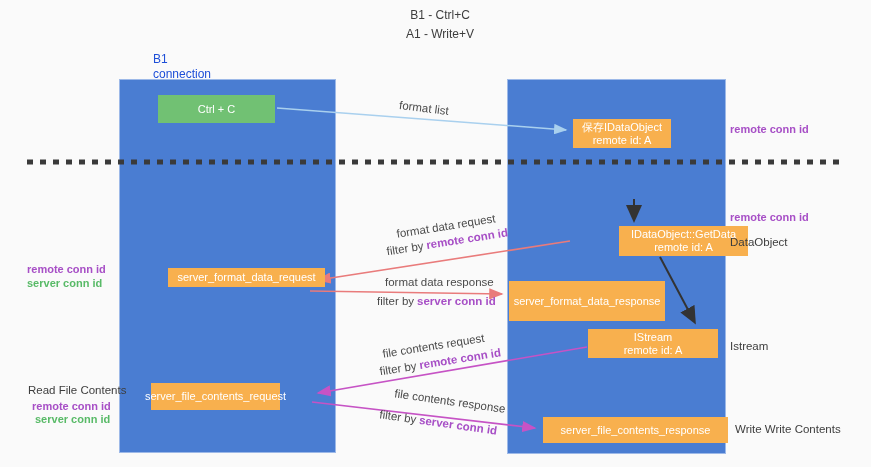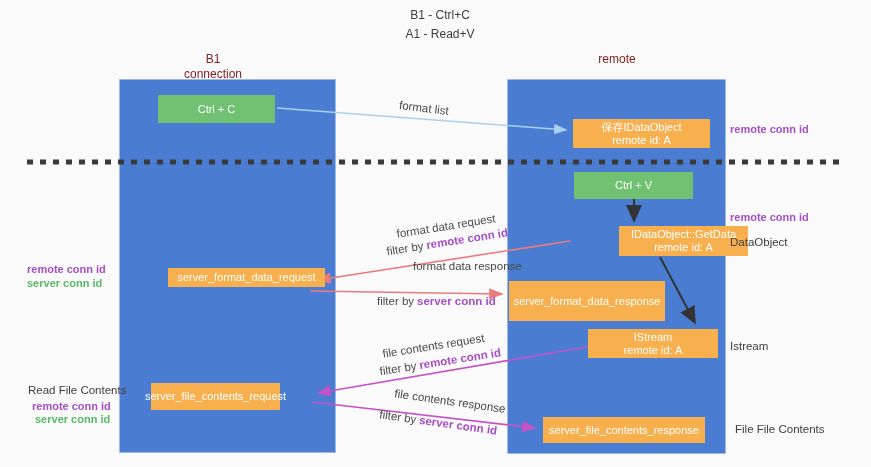--- a/index.html
+++ b/index.html
@@ -4,21 +4,21 @@
 <style>
   html,body{margin:0;padding:0;}
   .canvas{
     position:relative; width:871px; height:467px; background:#fafafa;
     font-family:"Liberation Sans","DejaVu Sans",sans-serif; overflow:hidden;
   }
   .title{
     position:absolute; left:295px; top:6px; width:290px; text-align:center;
     font-size:12px; line-height:19px; color:#3d3d3d;
   }
-  .hdr{position:absolute; text-align:center; font-size:12px; line-height:15px; color:#7f1d1d;}
+  .hdr{position:absolute; font-size:12px; line-height:15px; color:#1d4ed8;}
   .lane{position:absolute; background:#4a7dd2; border:1px solid #9db9e8; box-sizing:border-box;}
   .arrows{position:absolute; left:0; top:0; pointer-events:none;}
   .node{
     position:absolute; display:flex; flex-direction:column; align-items:center;
     justify-content:center; color:#ffffff; font-size:11px; line-height:13px;
     text-align:center; box-sizing:border-box;
   }
   .node.green{background:#71c173;}
   .node.orange{background:#f8b04e;}
   .flow-label{
@@ -34,29 +34,28 @@
   .ann.purple{color:#a74fc6; font-weight:bold; font-size:11px;}
   .ann.green{color:#58ba67; font-weight:bold; font-size:11px;}
 </style>
 </head>
 <body>
 
 <div class="canvas">
 
   <div class="title">
     <div>B1 - Ctrl+C</div>
-    <div>A1 - Read+V</div>
+    <div>A1 - Write+V</div>
   </div>
 
   <div class="hdr" style="left:153px; top:52px; width:120px;">
     <div>B1</div>
     <div>connection</div>
   </div>
   <div class="hdr" style="left:557px; top:52px; width:120px;">
-    <div>remote</div>
   </div>
 
   <div class="lane" style="left:119px; top:79px; width:217px; height:374px;"></div>
   <div class="lane" style="left:507px; top:79px; width:219px; height:375px;"></div>
 
   <svg class="arrows" width="871" height="467" viewBox="0 0 871 467">
     <defs>
       <marker id="m-blue" markerWidth="9" markerHeight="7" refX="8" refY="3.5" orient="auto">
           <path d="M0,0 L9,3.5 L0,7 z" fill="#a9d0ee"></path>
         </marker>
@@ -75,72 +74,71 @@
     <line x1="634" y1="199" x2="634" y2="219" stroke="#333333" stroke-width="2" marker-end="url(#m-black)"></line>
     <line x1="660" y1="257" x2="694" y2="321" stroke="#333333" stroke-width="2" marker-end="url(#m-black)"></line>
     <line x1="570" y1="241" x2="318" y2="280" stroke="#e97b7b" stroke-width="1.6" marker-end="url(#m-red)"></line>
     <line x1="310" y1="291" x2="502" y2="294" stroke="#e97b7b" stroke-width="1.6" marker-end="url(#m-red)"></line>
     <line x1="587" y1="347" x2="318" y2="393" stroke="#c653c5" stroke-width="1.6" marker-end="url(#m-magenta)"></line>
     <line x1="312" y1="402" x2="535" y2="428" stroke="#c653c5" stroke-width="1.6" marker-end="url(#m-magenta)"></line>
   </svg>
 
   <div class="node green" style="left:158px; top:95px; width:117px; height:28px;">Ctrl + C</div>
 
-  <div class="node orange" style="left:573px; top:119px; width:137px; height:29px;">
+  <div class="node orange" style="left:573px; top:119px; width:98px; height:29px;">
     <span>保存IDataObject</span>
     <span>remote id: A</span>
   </div>
 
-  <div class="node green" style="left:574px; top:172px; width:119px; height:27px;">Ctrl + V</div>
 
   <div class="node orange" style="left:571px; top:226px; width:129px; height:30px;margin-left:48px;">
     <span>IDataObject::GetData</span>
     <span>remote id: A</span>
   </div>
 
   <div class="node orange" style="left:168px; top:268px; width:157px; height:19px;">server_format_data_request</div>
 
   <div class="node orange" style="left:509px; top:281px; width:156px; height:40px;">server_format_data_response</div>
 
   <div class="node orange" style="left:588px; top:329px; width:130px; height:29px;">
     <span>IStream</span>
     <span>remote id: A</span>
   </div>
 
   <div class="node orange" style="left:151px; top:383px; width:129px; height:27px;">server_file_contents_request</div>
 
-  <div class="node orange" style="left:543px; top:417px; width:162px; height:26px;text-align:center;">server_file_contents_response</div>
+  <div class="node orange" style="left:543px; top:417px; width:185px; height:26px;text-align:center;">server_file_contents_response</div>
 
   <div class="flow-label rot-down-sm" style="left:389px; top:102px; width:70px;">format list</div>
 
   <div class="flow-label rot-up" style="left:396px; top:220px; width:100px;">format data request</div>
   <div class="flow-label rot-up" style="left:386px; top:236px; width:120px;">
     <span class="pfx">filter by</span><span class="hl-purple">remote conn id</span>
   </div>
 
-  <div class="flow-label" style="left:385px; top:260px; width:105px;margin-left:28px;">format data response</div>
+  <div class="flow-label" style="left:385px; top:276px; width:105px;">format data response</div>
   <div class="flow-label" style="left:377px; top:295px; width:112px;">
     <span class="pfx">filter by</span><span class="hl-purple">server conn id</span>
   </div>
 
   <div class="flow-label rot-up" style="left:382px; top:340px; width:100px;">file contents request</div>
   <div class="flow-label rot-up" style="left:379px; top:356px; width:120px;">
     <span class="pfx">filter by</span><span class="hl-purple">remote conn id</span>
   </div>
 
   <div class="flow-label rot-down" style="left:394px; top:395px; width:110px;">file contents response</div>
   <div class="flow-label rot-down" style="left:379px; top:416px; width:112px;">
     <span class="pfx">filter by</span><span class="hl-purple">server conn id</span>
   </div>
 
   <div class="ann purple" style="left:730px; top:123px;">remote conn id</div>
   <div class="ann purple" style="left:730px; top:211px;">remote conn id</div>
   <div class="ann" style="left:730px; top:236px;">DataObject</div>
   <div class="ann" style="left:730px; top:340px;">Istream</div>
-  <div class="ann" style="left:735px; top:423px;">File File Contents</div>
+  <div class="ann" style="left:735px; top:423px;">Write Write Contents</div>
 
   <div class="ann purple" style="left:27px; top:263px;">remote conn id</div>
   <div class="ann green" style="left:27px; top:277px;">server conn id</div>
   <div class="ann" style="left:28px; top:384px;">Read File Contents</div>
   <div class="ann purple" style="left:32px; top:400px;">remote conn id</div>
   <div class="ann green" style="left:35px; top:413px;">server conn id</div>
 
 </div>
 
 </body></html>

